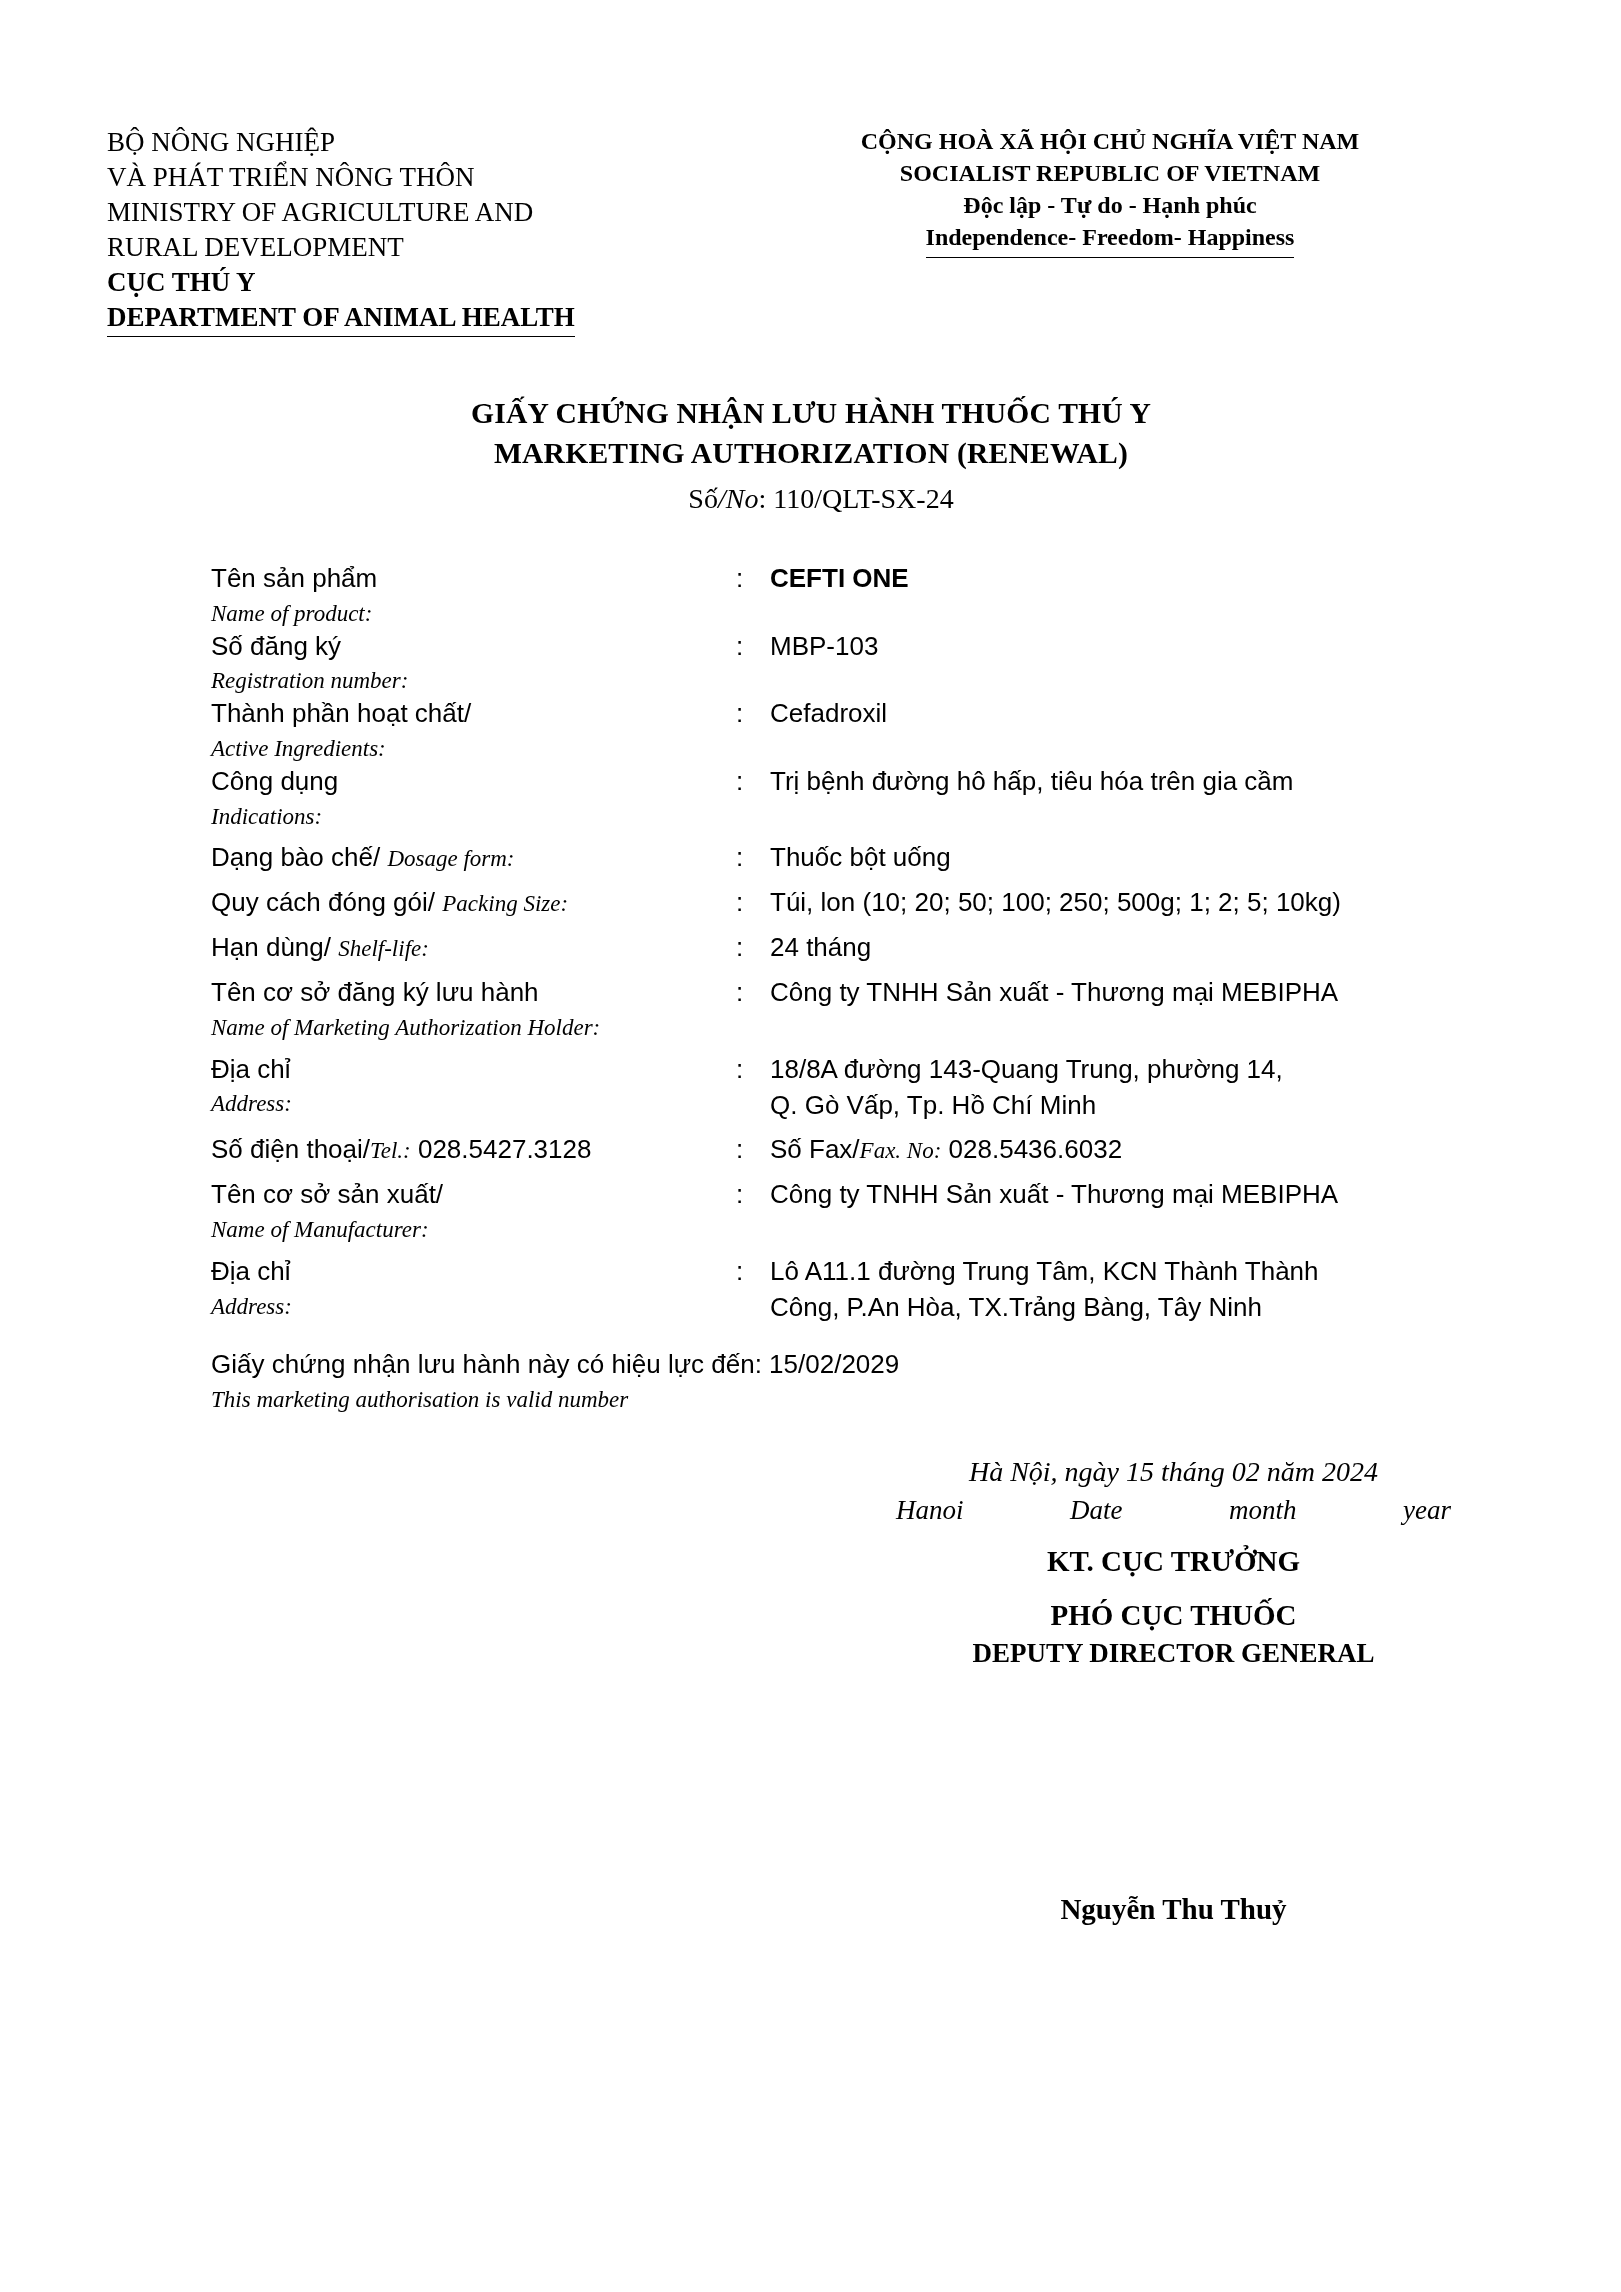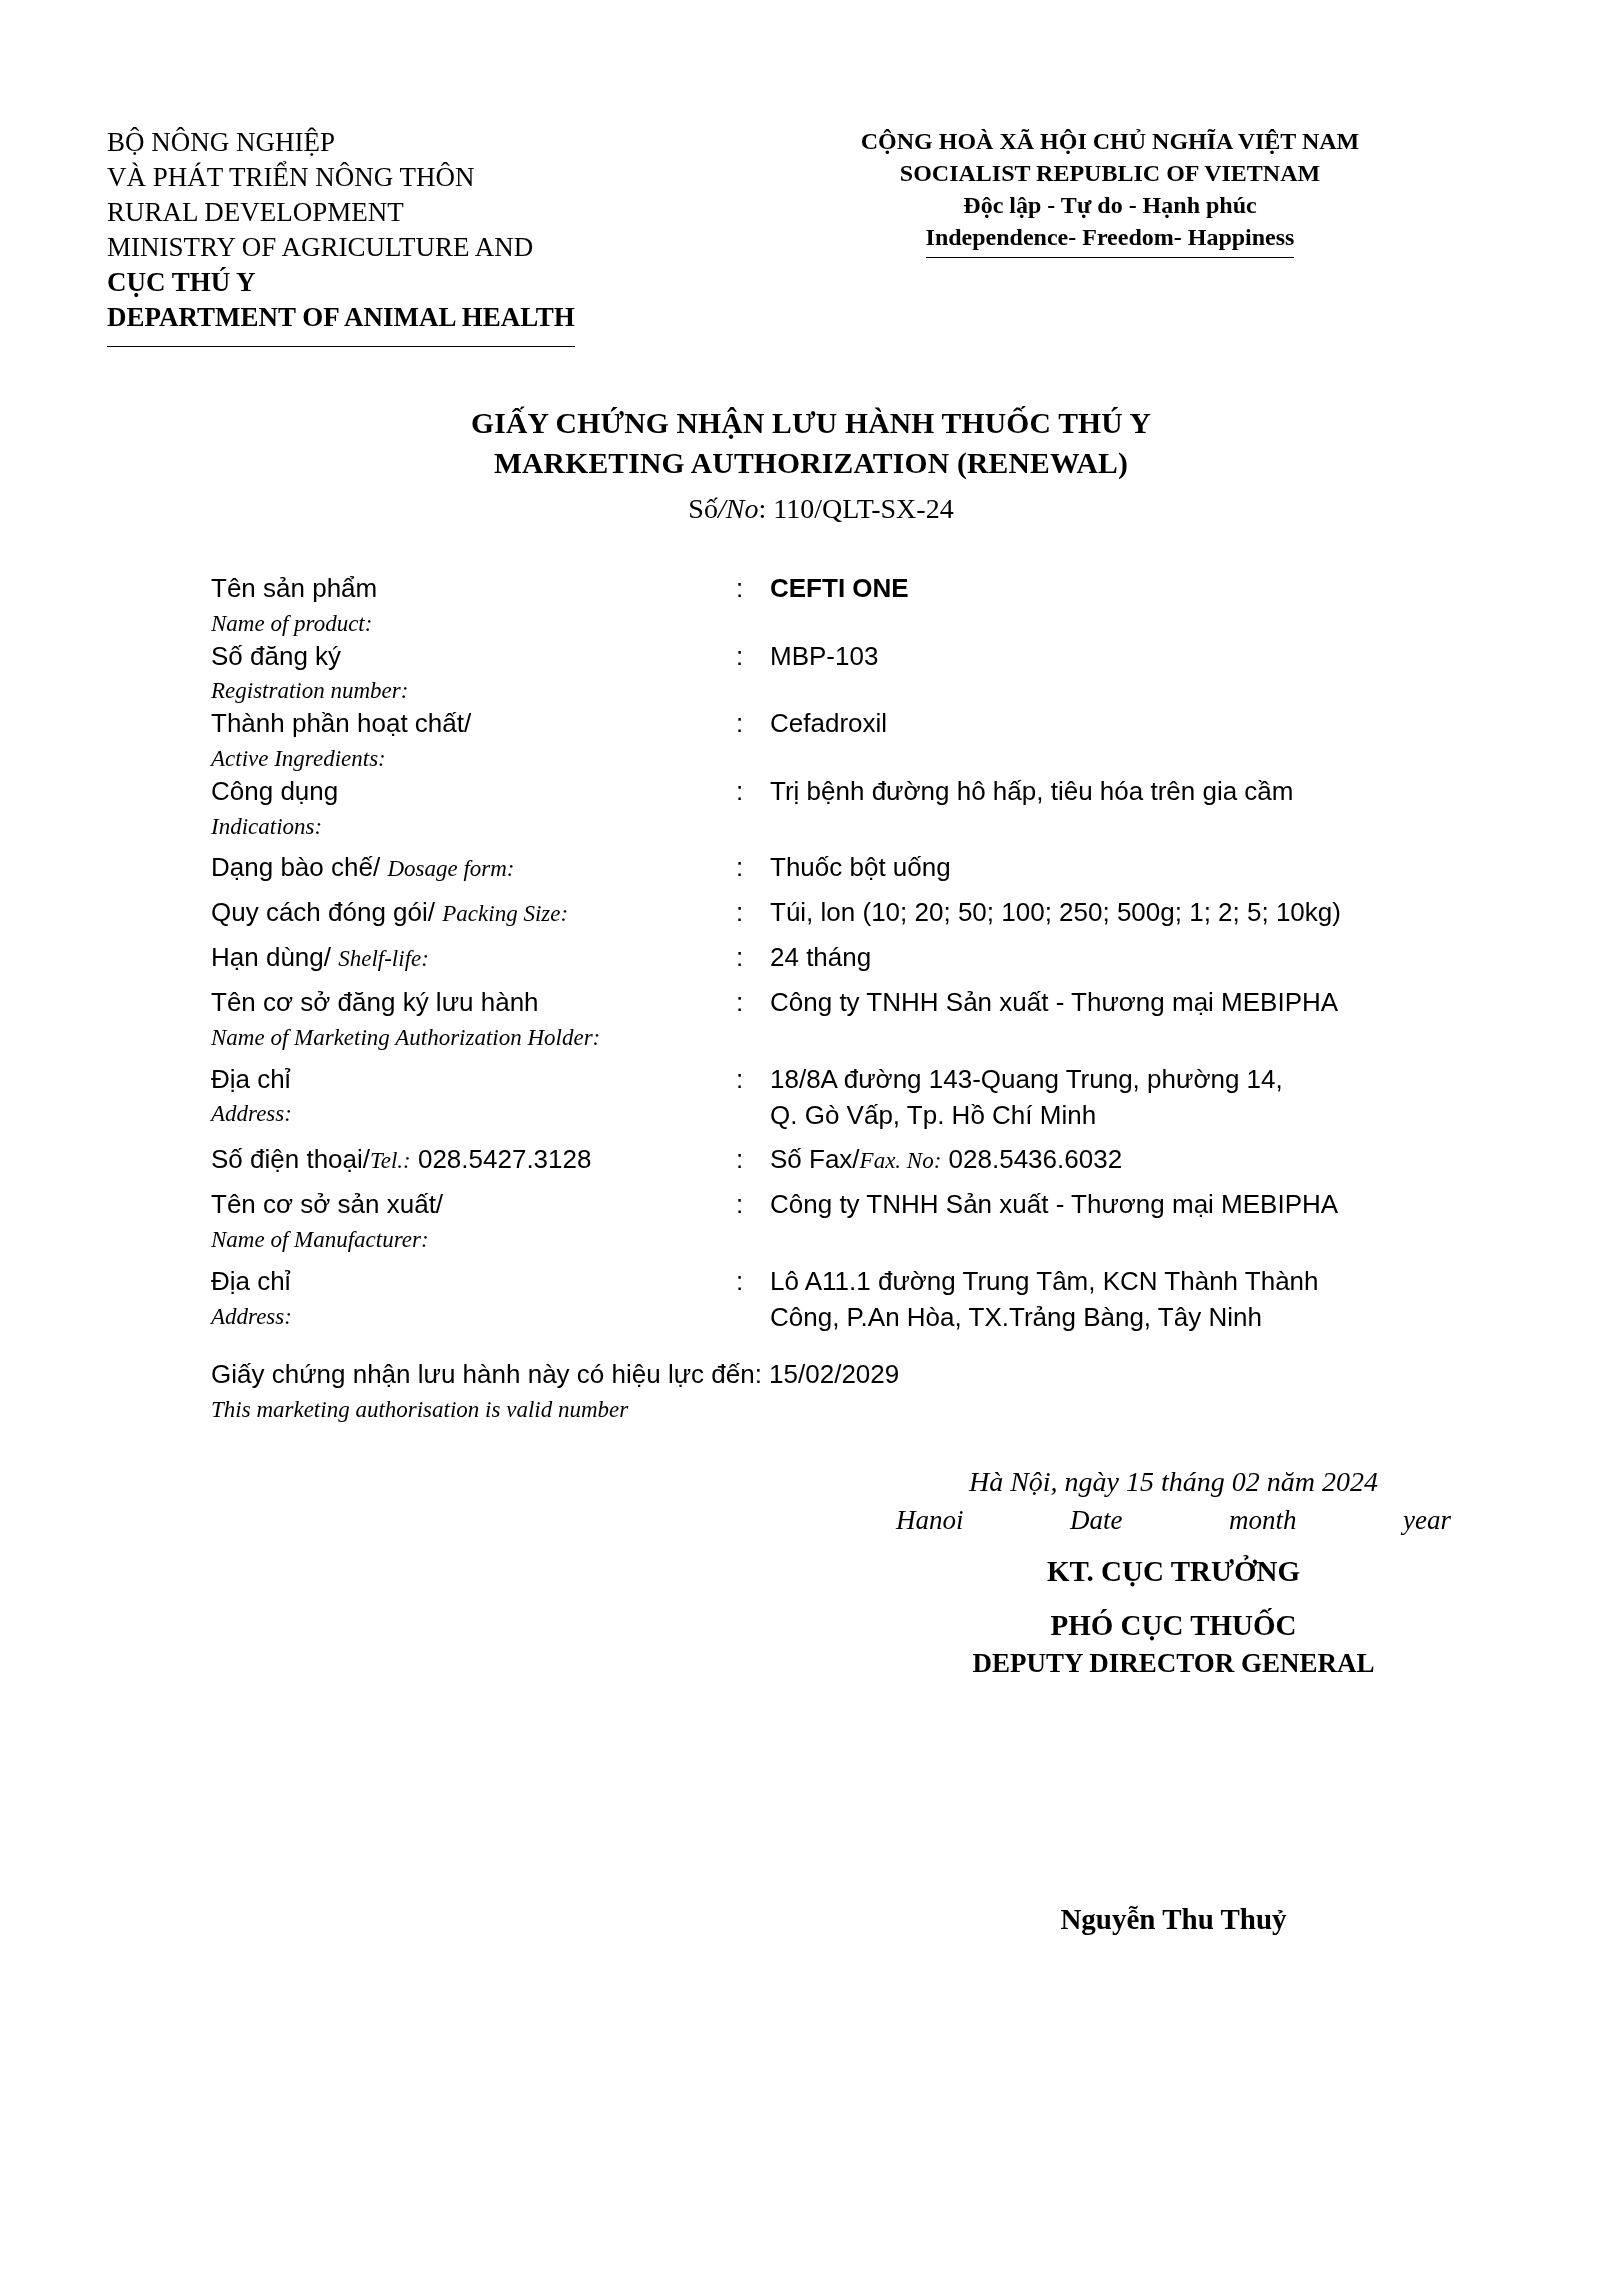--- a/index.html
+++ b/index.html
@@ -53,21 +53,21 @@
     font-weight: bold;
   }
   .underline-short {
     display: inline-block;
     border-bottom: 1.8px solid #000;
     padding-bottom: 3px;
   }
   .underline-med {
     display: inline-block;
     border-bottom: 1.8px solid #000;
-    padding-bottom: 10px;
+    padding-bottom: 0;
   }
 
   
   .title-block {
     margin-top: 56px;
     text-align: center;
     line-height: 1.38;
   }
   .title-main {
     font-size: 29.6px;
@@ -196,22 +196,22 @@
 </head>
 <body>
 
 <div class="page">
 
   <div class="header">
 
     <div class="header-left">
       <div class="hl-line">BỘ NÔNG NGHIỆP</div>
       <div class="hl-line">VÀ PHÁT TRIỂN NÔNG THÔN</div>
+      <div class="hl-line">MINISTRY OF AGRICULTURE AND</div>
       <div class="hl-line">RURAL DEVELOPMENT</div>
-      <div class="hl-line">MINISTRY OF AGRICULTURE AND</div>
       <div class="hl-bold">CỤC THÚ Y</div>
       <div class="hl-bold">
         <span class="underline-med">DEPARTMENT OF ANIMAL HEALTH</span>
       </div>
     </div>
 
     <div class="header-right">
       <div class="hr-line-bold">CỘNG HOÀ XÃ HỘI CHỦ NGHĨA VIỆT NAM</div>
       <div class="hr-line-bold">SOCIALIST REPUBLIC OF VIETNAM</div>
       <div class="hr-line-bold">Độc lập - Tự do - Hạnh phúc</div>

